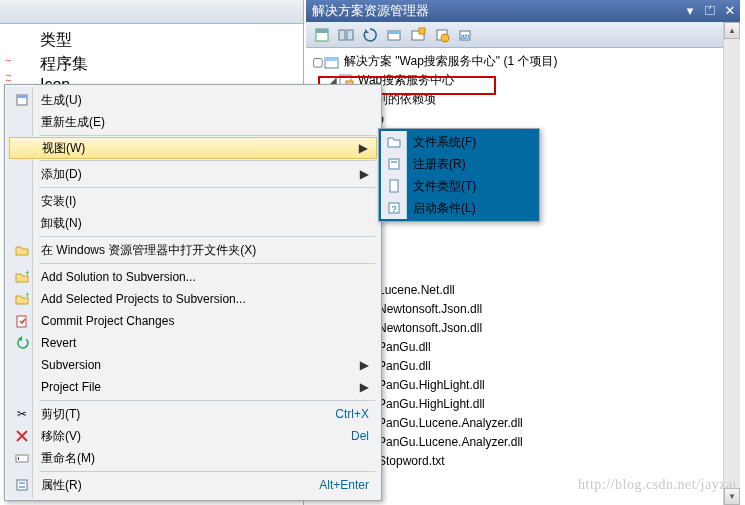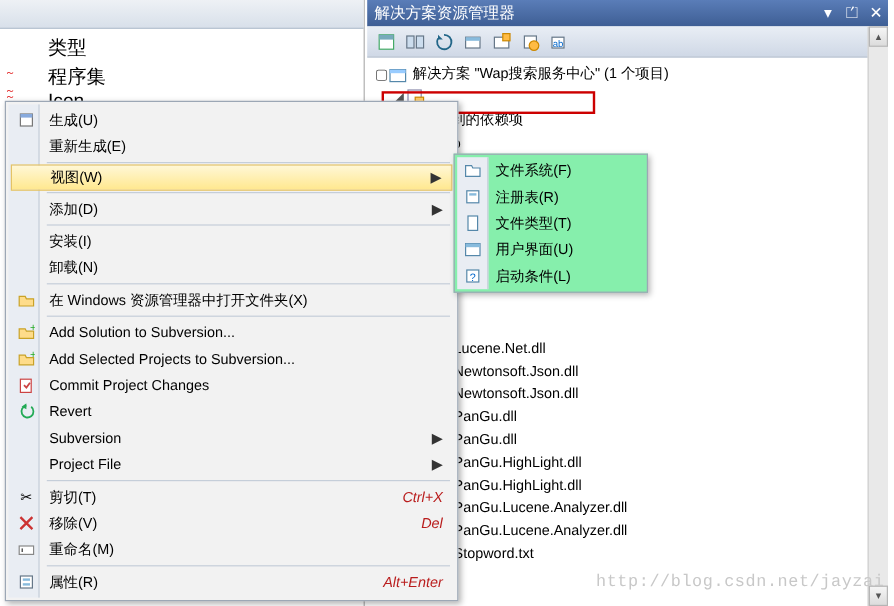--- a/index.html
+++ b/index.html
@@ -90,41 +90,41 @@
     padding-right:8px;
     cursor:default;
   }
   .m-item.hover {
     background:linear-gradient(#fff7d6,#ffe88f);
     border:1px solid #e5c365;
     border-radius:0;
     height:22px; margin:-1px 0;
   }
   .m-item .icon { position:absolute; left:5px; top:3px; width:16px;height:16px;display:flex;align-items:center;justify-content:center; }
-  .m-item .shortcut { margin-left:auto; color:#b91c1c;font-style:italic; }
+  .m-item .shortcut { margin-left:auto; color:#0369a1; }
   .m-item .arrow { margin-left:auto; color:#333; }
   .m-sep { height:1px; background:#c5ced9; margin:2px 2px 2px 30px; }
   
   .submenu {
     position:absolute;
     left:378px; top:128px;
     width:162px;
-    background:#86efac;
+    background:#0369a1;
     border:1px solid #9ca7b5;
     box-shadow:2px 2px 5px rgba(0,0,0,.3);
     padding:2px;
     z-index:11;
   }
   .submenu .iconcol {
     position:absolute; left:2px; top:2px; bottom:2px;
     width:26px; background:#e9edf3; border-right:1px solid #c5ced9;
   }
   .file-list { position:absolute; left:54px; top:128px; width:340px; }
   .file-row { height:19px; display:flex; align-items:center; }
-  .watermark { position:absolute; right:8px; bottom:12px; color:#c8c8c8; font-family:Liberation Mono, monospace; font-size:14px; letter-spacing:.5px; }
+  .watermark { position:absolute; right:8px; bottom:12px; color:#c8c8c8; font-family:Liberation Serif, serif; font-size:14px; letter-spacing:.5px; }
   .scrollbar { position:absolute; right:0; top:22px; bottom:0; width:17px; background:#e9e9e9; border-left:1px solid #cfcfcf; }
   .scroll-btn { height:17px; background:linear-gradient(#f5f5f5,#dcdcdc); border:1px solid #b5b5b5; text-align:center; font-size:9px; color:#555; line-height:15px; }
   svg { display:block; }
 </style>
 </head>
 <body>
 
 <div class="left-bg">
   <div class="header-bar"></div>
   <div class="row-label" style="top:30px">类型</div>
@@ -199,20 +199,21 @@
       <span>解决方案 "Wap搜索服务中心" (1 个项目)</span>
     </div>
     <div class="tree-row indent1">
       <span class="expander">◢</span>
       <span class="icon">
           <svg width="16" height="16">
             <rect x="2" y="2" width="11" height="12" fill="#fff" stroke="#88a"></rect>
             <rect x="8" y="8" width="7" height="7" fill="#fc6" stroke="#c80"></rect>
           </svg>
         </span>
+      <span>Wap搜索服务中心</span>
     </div>
     <div class="red-box"></div>
     <div class="tree-row indent2">
       <span>检测到的依赖项</span>
     </div>
     <div class="tree-row indent2">
       <span>32.ico</span>
     </div>
   </div>
   <div class="scrollbar">
@@ -402,29 +403,20 @@
     <span class="icon">
         <svg width="14" height="14">
           <rect x="3" y="1" width="8" height="12" fill="#fff" stroke="#58a"></rect>
         </svg>
       </span>
     <span>文件类型(T)</span>
   </div>
   <div class="m-item">
     <span class="icon">
         <svg width="14" height="14">
-          <rect x="1" y="2" width="12" height="10" fill="#fff" stroke="#58a"></rect>
-          <rect x="1" y="2" width="12" height="3" fill="#8bd"></rect>
-        </svg>
-      </span>
-    <span>用户界面(U)</span>
-  </div>
-  <div class="m-item">
-    <span class="icon">
-        <svg width="14" height="14">
           <rect x="2" y="2" width="10" height="10" fill="#fff" stroke="#58a"></rect>
           <text x="7" y="11" font-size="9" text-anchor="middle" fill="#06c">?</text>
         </svg>
       </span>
     <span>启动条件(L)</span>
   </div>
 </div>
 
 <div class="watermark">http://blog.csdn.net/jayzai</div>
 

